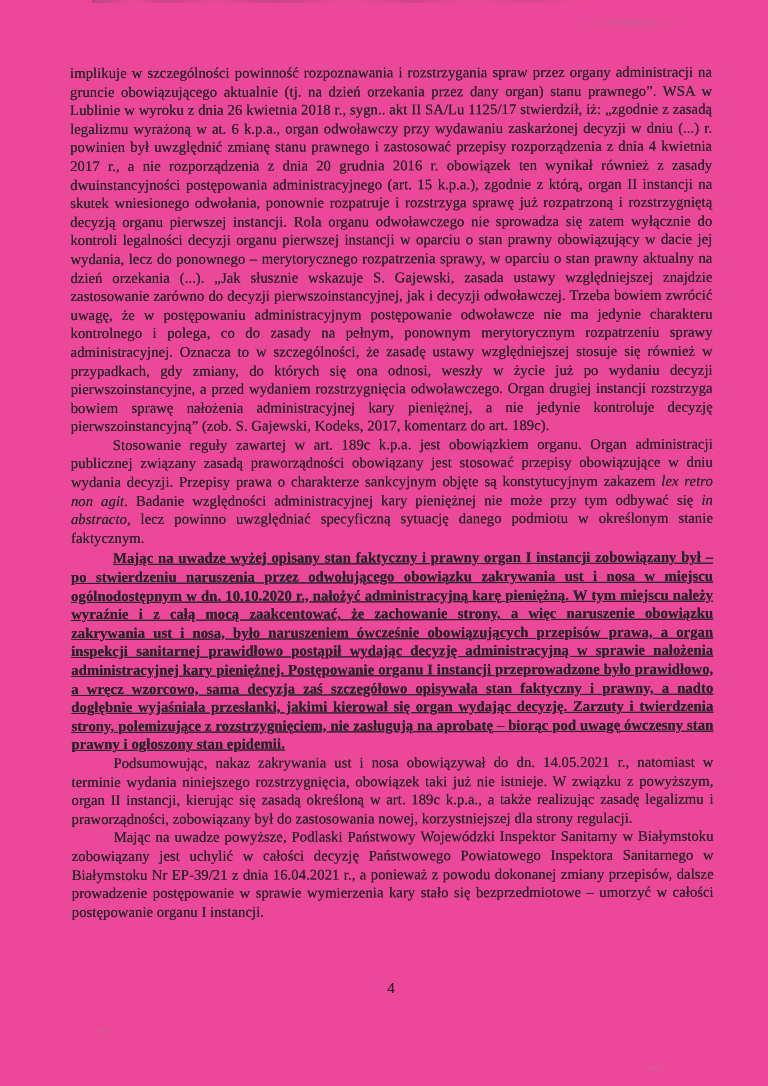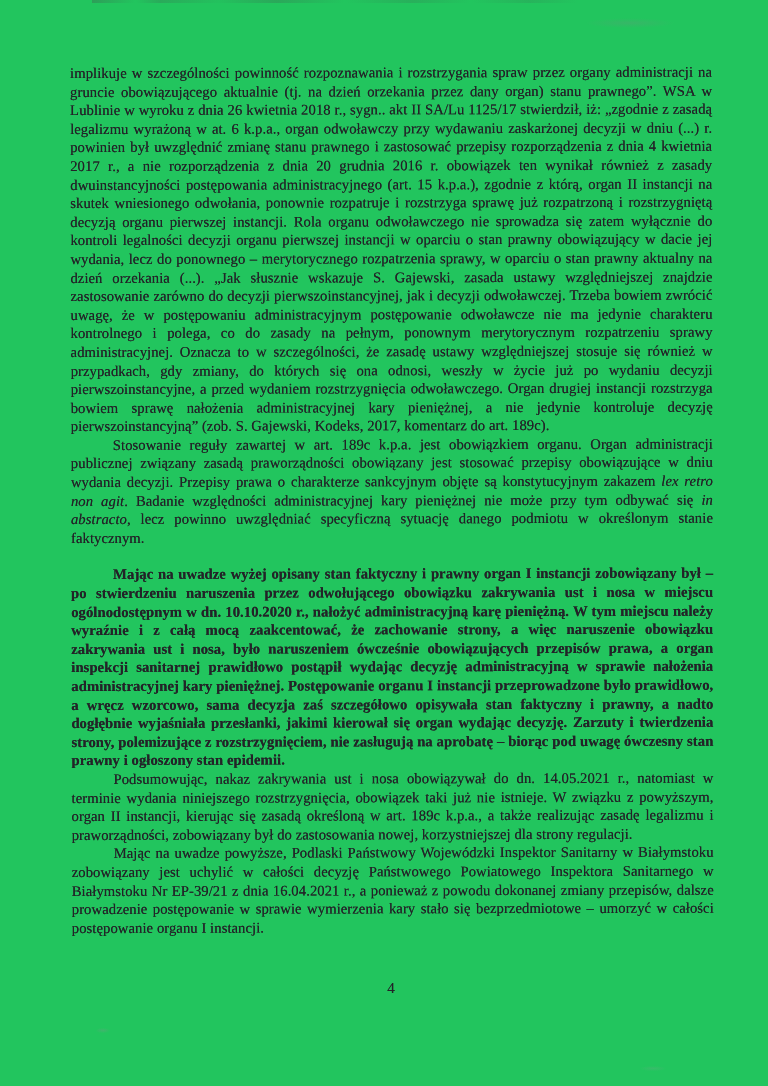--- a/index.html
+++ b/index.html
@@ -58,36 +58,36 @@
     font-size: 14.7px;
     line-height: 18.6px;
     letter-spacing: 0.05px;
     transform: rotate(-0.12deg);
     transform-origin: top left;
     text-shadow: 0 0 0.45px rgba(35,35,40,.85);
   }
   p.para { margin: 0; padding: 0; text-indent: 0; }
   p.para.indent { text-indent: 42px; }
   p.para.bold { font-weight: 700; }
-  p.para.space-before { margin-top: 18px; }
+  p.para.space-before { margin-top: 2px; text-decoration: underline; }
   .italic { font-style: italic; }
   .footer {
     position: absolute;
     top: 980px;
     left: 70px;
     width: 642px;
     text-align: center;
     font-size: 15px;
     text-shadow: 0 0 0.4px rgba(35,35,40,.85);
   }
 </style>
 </head>
 <body>
 
-<div class="page" style="background: #22c55e; color: rgb(35, 35, 40);">
+<div class="page" style="background: #ec4899; color: rgb(35, 35, 40);">
   <div class="artifact-top"></div>
   <div class="smudge-a"></div>
   <div class="smudge-b"></div>
   <div class="smudge-c"></div>
 
   <div class="content">
       <p class="para"><span>implikuje w szczególności powinność rozpoznawania i rozstrzygania spraw przez organy administracji na gruncie obowiązującego aktualnie (tj. na dzień orzekania przez dany organ) stanu prawnego”. WSA w Lublinie w wyroku z dnia 26 kwietnia 2018 r., sygn.. akt II SA/Lu 1125/17 stwierdził, iż: „zgodnie z zasadą legalizmu wyrażoną w at. 6 k.p.a., organ odwoławczy przy wydawaniu zaskarżonej decyzji w dniu (...) r. powinien był uwzględnić zmianę stanu prawnego i zastosować przepisy rozporządzenia z dnia 4 kwietnia 2017 r., a nie rozporządzenia z dnia 20 grudnia 2016 r. obowiązek ten wynikał również z zasady dwuinstancyjności postępowania administracyjnego (art. 15 k.p.a.), zgodnie z którą, organ II instancji na skutek wniesionego odwołania, ponownie rozpatruje i rozstrzyga sprawę już rozpatrzoną i rozstrzygniętą decyzją organu pierwszej instancji. Rola organu odwoławczego nie sprowadza się zatem wyłącznie do kontroli legalności decyzji organu pierwszej instancji w oparciu o stan prawny obowiązujący w dacie jej wydania, lecz do ponownego – merytorycznego rozpatrzenia sprawy, w oparciu o stan prawny aktualny na dzień orzekania (...). „Jak słusznie wskazuje S. Gajewski, zasada ustawy względniejszej znajdzie zastosowanie zarówno do decyzji pierwszoinstancyjnej, jak i decyzji odwoławczej. Trzeba bowiem zwrócić uwagę, że w postępowaniu administracyjnym postępowanie odwoławcze nie ma jedynie charakteru kontrolnego i polega, co do zasady na pełnym, ponownym merytorycznym rozpatrzeniu sprawy administracyjnej. Oznacza to w szczególności, że zasadę ustawy względniejszej stosuje się również w przypadkach, gdy zmiany, do których się ona odnosi, weszły w życie już po wydaniu decyzji pierwszoinstancyjne, a przed wydaniem rozstrzygnięcia odwoławczego. Organ drugiej instancji rozstrzyga bowiem sprawę nałożenia administracyjnej kary pieniężnej, a nie jedynie kontroluje decyzję pierwszoinstancyjną” (zob. S. Gajewski, Kodeks, 2017, komentarz do art. 189c).</span></p>
       <p class="para indent"><span>Stosowanie reguły zawartej w art. 189c k.p.a. jest obowiązkiem organu. Organ administracji publicznej związany zasadą praworządności obowiązany jest stosować przepisy obowiązujące w dniu wydania decyzji. Przepisy prawa o charakterze sankcyjnym objęte są konstytucyjnym zakazem </span><span class="italic">lex retro non agit</span><span>. Badanie względności administracyjnej kary pieniężnej nie może przy tym odbywać się </span><span class="italic">in abstracto</span><span>, lecz powinno uwzględniać specyficzną sytuację danego podmiotu w określonym stanie faktycznym.</span></p>
       <p class="para indent bold space-before"><span>Mając na uwadze wyżej opisany stan faktyczny i prawny organ I instancji zobowiązany był – po stwierdzeniu naruszenia przez odwołującego obowiązku zakrywania ust i nosa w miejscu ogólnodostępnym w dn. 10.10.2020 r., nałożyć administracyjną karę pieniężną. W tym miejscu należy wyraźnie i z całą mocą zaakcentować, że zachowanie strony, a więc naruszenie obowiązku zakrywania ust i nosa, było naruszeniem ówcześnie obowiązujących przepisów prawa, a organ inspekcji sanitarnej prawidłowo postąpił wydając decyzję administracyjną w sprawie nałożenia administracyjnej kary pieniężnej. Postępowanie organu I instancji przeprowadzone było prawidłowo, a wręcz wzorcowo, sama decyzja zaś szczegółowo opisywała stan faktyczny i prawny, a nadto dogłębnie wyjaśniała przesłanki, jakimi kierował się organ wydając decyzję. Zarzuty i twierdzenia strony, polemizujące z rozstrzygnięciem, nie zasługują na aprobatę – biorąc pod uwagę ówczesny stan prawny i ogłoszony stan epidemii.</span></p>
       <p class="para indent"><span>Podsumowując, nakaz zakrywania ust i nosa obowiązywał do dn. 14.05.2021 r., natomiast w terminie wydania niniejszego rozstrzygnięcia, obowiązek taki już nie istnieje. W związku z powyższym, organ II instancji, kierując się zasadą określoną w art. 189c k.p.a., a także realizując zasadę legalizmu i praworządności, zobowiązany był do zastosowania nowej, korzystniejszej dla strony regulacji.</span></p>

